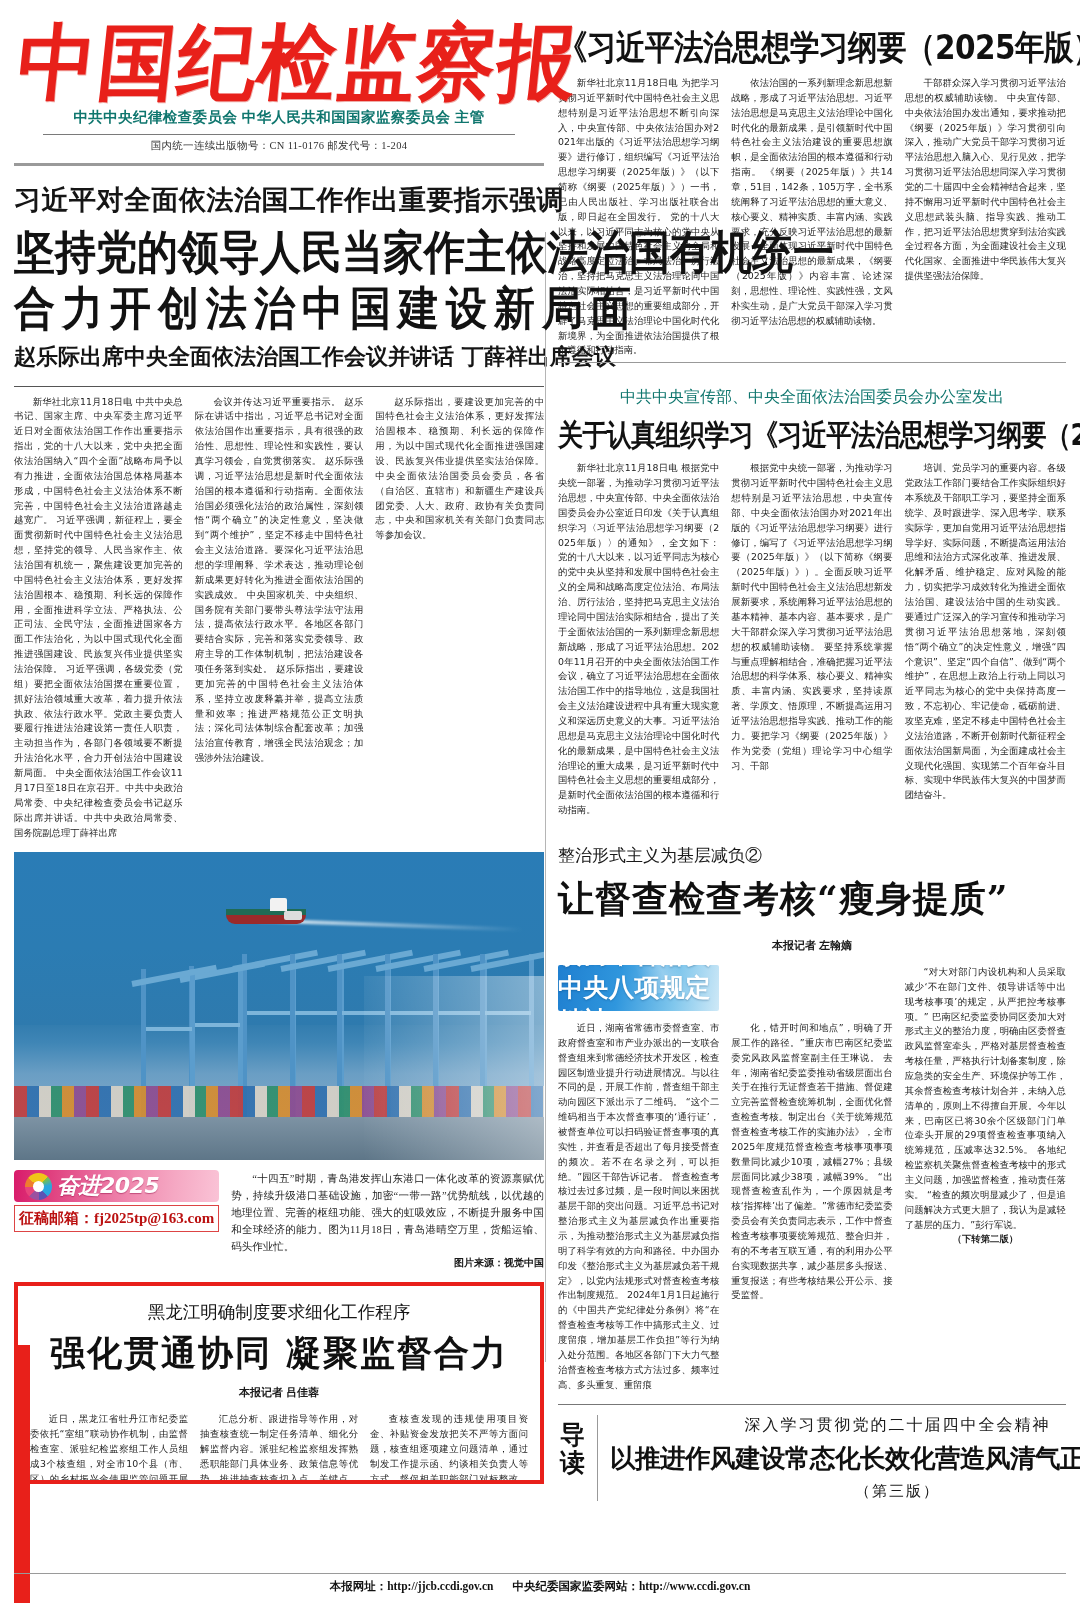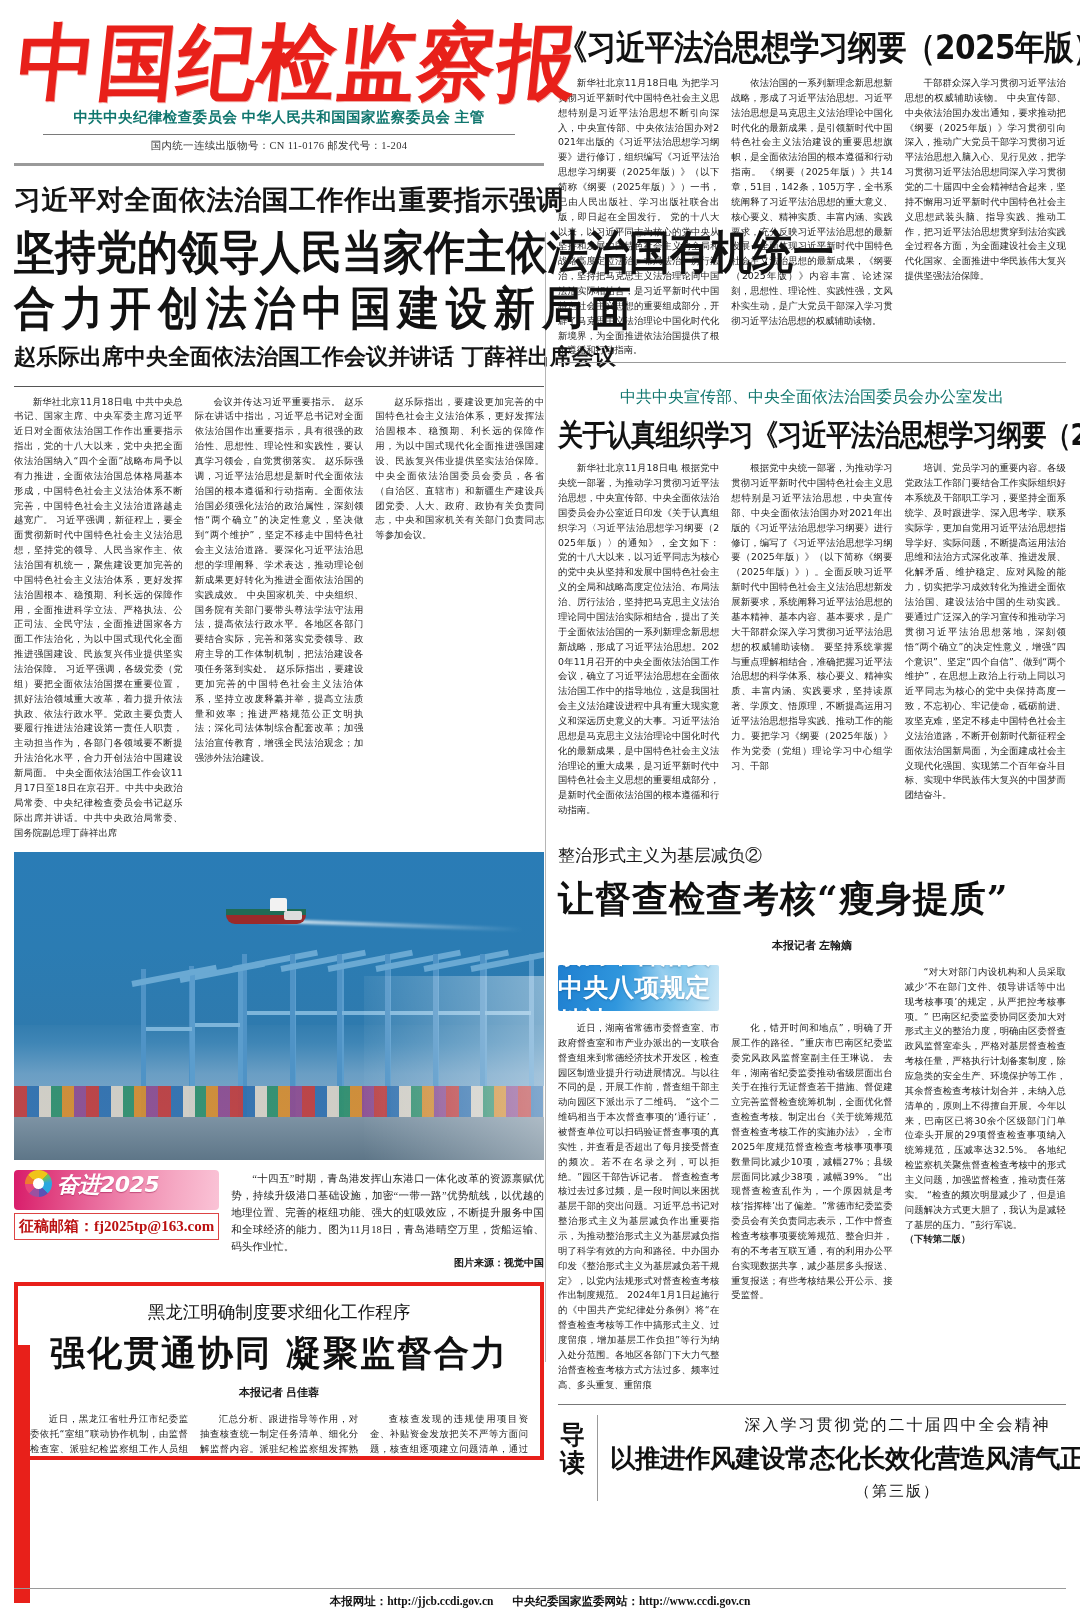--- a/index.html
+++ b/index.html
@@ -233,23 +233,23 @@
     background:repeating-linear-gradient(90deg,
       #c23b3b 0 13px,#2f6fae 13px 25px,#d9d2c6 25px 37px,#2f8f6a 37px 48px,
       #d88c2c 48px 60px,#8f4a8f 60px 72px); opacity:.9; }
   .photo-mist { position:absolute; right:0; bottom:0; width:34%; height:60%;
     background:linear-gradient(260deg,rgba(255,255,255,.42),rgba(255,255,255,0)); }
 
   
   .cap-row { display:flex; gap:12px; margin-top:10px; align-items:flex-start; }
   .badge { flex:0 0 160px; }
   .badge-top {
-    height:40px; border-radius:4px;
+    height:32px; border-radius:4px;
     background:linear-gradient(95deg,#d81b6a 0%,#e0407f 18%,#e8679a 38%,#f08bb0 58%,#f5a8c3 78%,#fac3d6 100%);
-    display:flex; align-items:flex-start; padding-left:6px; position:relative; overflow:hidden;
+    display:flex; align-items:center; padding-left:6px; position:relative; overflow:hidden;
   }
   .wheel { width:27px; height:27px; border-radius:50%; flex:0 0 27px;
     background:conic-gradient(#f0c419 0 12%,#7dc242 12%,#2aa7e0 24% 38%,#5b53b5 38% 50%,#9b51a0 50% 62%,#e8447c 62% 74%,#ef7d2e 74% 86%,#f0c419 86%);
     position:relative; }
   .wheel:after{ content:""; position:absolute; inset:8px; background:#fff; border-radius:50%; }
   .badge-top span {
     color:#fff; font-family:"DejaVu Sans","Liberation Sans",sans-serif;
     font-weight:bold; font-size:22px; margin-left:5px; letter-spacing:-.5px;
     text-shadow:0 1px 1px rgba(140,0,60,.45);
     font-style:italic;
@@ -265,21 +265,21 @@
     font-size:10.5px; line-height:1.62; text-align:justify; color:#1d1d1d;
     text-indent:2em;
   }
   .cap-src { text-align:right; font-weight:bold; font-family:"Liberation Sans",sans-serif; font-size:10px; margin-top:1px; }
 
   
   .redbox {
     border:4px solid #e8201a;
     margin-top:12px;
     padding:14px 12px 8px;
-    height:178px;
+    height:202px;
     overflow:hidden;
   }
   .rb-shoulder {
     text-align:center; font-family:"Liberation Serif","DejaVu Serif",serif;
     font-size:17.5px; color:#151515; padding-bottom:6px;
   }
   .rb-title {
     text-align:center; font-family:"DejaVu Serif",serif; font-weight:bold;
     font-size:35px; letter-spacing:2px; color:#101010; padding-bottom:6px;
   }
@@ -502,39 +502,39 @@
 去年，湖南省纪委监委推动省级层面出台关于在推行无证督查若干措施、督促建立完善监督检查统筹机制，全面优化督查检查考核。制定出台《关于统筹规范督查检查考核工作的实施办法》，全市2025年度规范督查检查考核事项事项数量同比减少10项，减幅27%；县级层面同比减少38项，减幅39%。
 “出现督查检查乱作为，一个原因就是考核‘指挥棒’出了偏差。”常德市纪委监委委员会有关负责同志表示，工作中督查检查考核事项要统筹规范、整合归并，有的不考者互联互通，有的利用办公平台实现数据共享，减少基层多头报送、重复报送；有些考核结果公开公示、接受监督。</p>
           </div>
         </div>
         <div class="c">
           <div class="bt">
             <p>“对大对部门内设机构和人员采取减少‘不在部门文件、领导讲话等中出现考核事项’的规定，从严把控考核事项。”
 巴南区纪委监委协同区委加大对形式主义的整治力度，明确由区委督查政风监督室牵头，严格对基层督查检查考核任量，严格执行计划备案制度，除应急类的安全生产、环境保护等工作，其余督查检查考核计划合并，未纳入总清单的，原则上不得擅自开展。今年以来，巴南区已将30余个区级部门门单位牵头开展的29项督查检查事项纳入统筹规范，压减率达32.5%。
 各地纪检监察机关聚焦督查检查考核中的形式主义问题，加强监督检查，推动责任落实。
 “检查的频次明显减少了，但是追问题解决方式更大胆了，我认为是减轻了基层的压力。”彭行军说。</p>
-            <p class="noind turnto" style="text-align:left">（下转第二版）</p>
+            <p class="noind turnto" style="text-align:center">（下转第二版）</p>
           </div>
         </div>
       </div>
 
       <div class="daodu-rule"></div>
       <div class="daodu">
         <div class="daodu-label">导读</div>
         <div class="daodu-body">
           <div class="dd-kicker">深入学习贯彻党的二十届四中全会精神</div>
           <div class="dd-title">以推进作风建设常态化长效化营造风清气正发展环境</div>
           <div class="dd-page">（第三版）</div>
         </div>
       </div>
 
     </div>
   </div>
 
-  <div style="position:absolute;left:14px;right:14px;bottom:5px;">
+  <div style="position:absolute;left:14px;right:14px;bottom:20px;">
     <div class="footer-rule"></div>
     <div class="footer">
       <span>本报网址：http://jjcb.ccdi.gov.cn</span>
       <span>中央纪委国家监委网站：http://www.ccdi.gov.cn</span>
     </div>
   </div>
 
 </div>
 
 </body></html>

